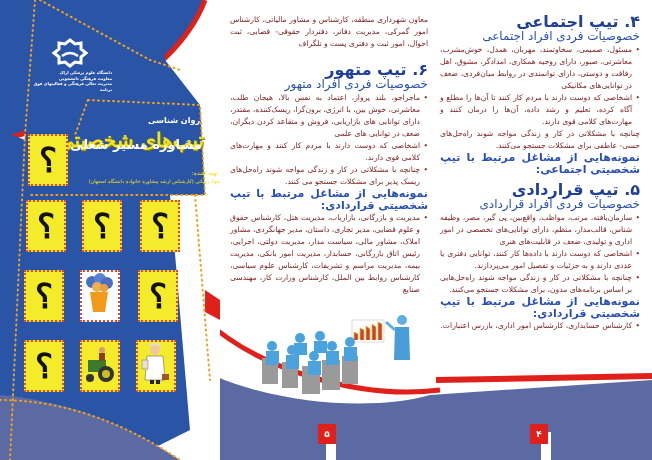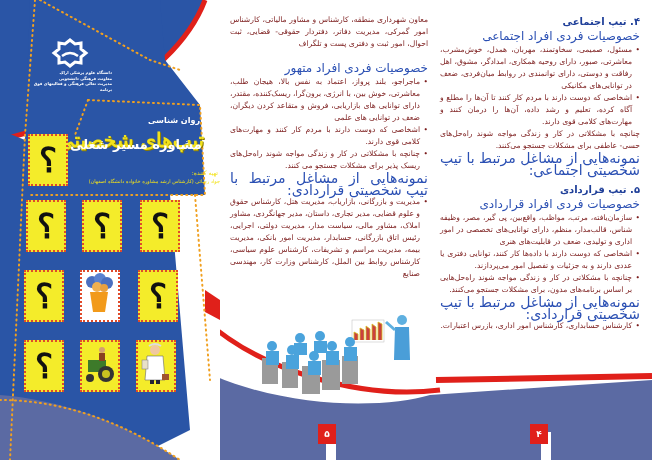--- a/index.html
+++ b/index.html
@@ -30,23 +30,23 @@
           border: 2px dotted #e04a2a; display: flex; align-items: center; justify-content: center;
           font-family: "DejaVu Serif", serif; font-weight: bold; font-size: 34px; color: #111; }
   .card.img { background: #ffffff; }
   .card.img2 { background: #f4ec2a; }
   .card svg { width: 34px; height: 44px; }
 
   
   .col { position: absolute; direction: rtl; text-align: justify; color: #7b1b1b; font-size: 7.6px; line-height: 12px; }
   .col-mid { left: 230px; top: 14px; width: 198px; }
   .col-right { left: 440px; top: 14px; width: 200px; }
-  .h-num { color: #1f3f99; font-weight: bold; font-size: 10px; margin-top: 2px; margin-bottom: 2px; }
+  .h-num { color: #1f3f99; font-weight: bold; font-size: 16px; margin-top: 2px; margin-bottom: 2px; }
   .h-sub { color: #2a4fb3; font-size: 12px; margin-bottom: 2px; }
-  .h-blue { color: #2a4fb3; font-size: 14px; }
+  .h-blue { color: #2a4fb3; font-size: 11px; font-weight: bold; }
   .bullet { position: relative; padding-right: 8px; }
   .bullet::before { content: "•"; position: absolute; right: 0; top: 0; color: #7b1b1b; }
   .gap { height: 12px; }
 
   .page-no { position: absolute; width: 18px; height: 20px; background: #e0201a; color: #ffffff;
              font-size: 9px; font-weight: bold; display: flex; align-items: center; justify-content: center; }
   .page-tab { position: absolute; width: 10px; background: #ffffff; }
 
   .meeting { position: absolute; left: 262px; top: 310px; width: 170px; height: 110px; }
 </style>
@@ -160,20 +160,21 @@
       <rect x="24" y="32" width="7" height="6" fill="#a0522d"></rect>
       <rect x="12" y="38" width="4" height="4" fill="#223"></rect>
         <rect x="18" y="38" width="4" height="4" fill="#223"></rect>
     </svg>
   </div>
 </div>
 
 <div class="col col-mid">
   <p>معاون شهرداری منطقه، کارشناس و مشاور مالیاتی، کارشناس امور گمرکی، مدیریت دفاتر، دفتردار حقوقی- قضایی، ثبت احوال، امور ثبت و دفتری پست و تلگراف</p>
   <div class="gap"></div>
+  <div class="h-num">۶.  تیپ متهور</div>
   <div class="h-sub">خصوصیات فردی افراد متهور</div>
   <p class="bullet">ماجراجو، بلند پرواز، اعتماد به نفس بالا، هیجان طلب، معاشرتی، خوش بین، با انرژی، برون‌گرا، ریسک‌کننده، مقتدر، دارای توانایی های بازاریابی، فروش و متقاعد کردن دیگران، ضعف در توانایی های علمی</p>
   <p class="bullet">اشخاصی که دوست دارند با مردم کار کنند و مهارت‌های کلامی قوی دارند.</p>
   <p class="bullet">چنانچه با مشکلاتی در کار و زندگی مواجه شوند راه‌حل‌های ریسک پذیر برای مشکلات جستجو می کنند.</p>
   <div class="h-blue">نمونه‌هایی از مشاغل مرتبط با تیپ شخصیتی قراردادی:</div>
   <p class="bullet">مدیریت و بازرگانی، بازاریاب، مدیریت هتل، کارشناس حقوق و علوم قضایی، مدیر تجاری، داستان، مدیر جهانگردی، مشاور املاک، مشاور مالی، سیاست مدار، مدیریت دولتی، اجرایی، رئیس اتاق بازرگانی، حسابدار، مدیریت امور بانکی، مدیریت بیمه، مدیریت مراسم و تشریفات، کارشناس علوم سیاسی، کارشناس روابط بین الملل، کارشناس وزارت کار، مهندسی صنایع</p>
 </div>
 
 <div class="meeting">
   <svg viewBox="0 0 170 110" width="170" height="110">

